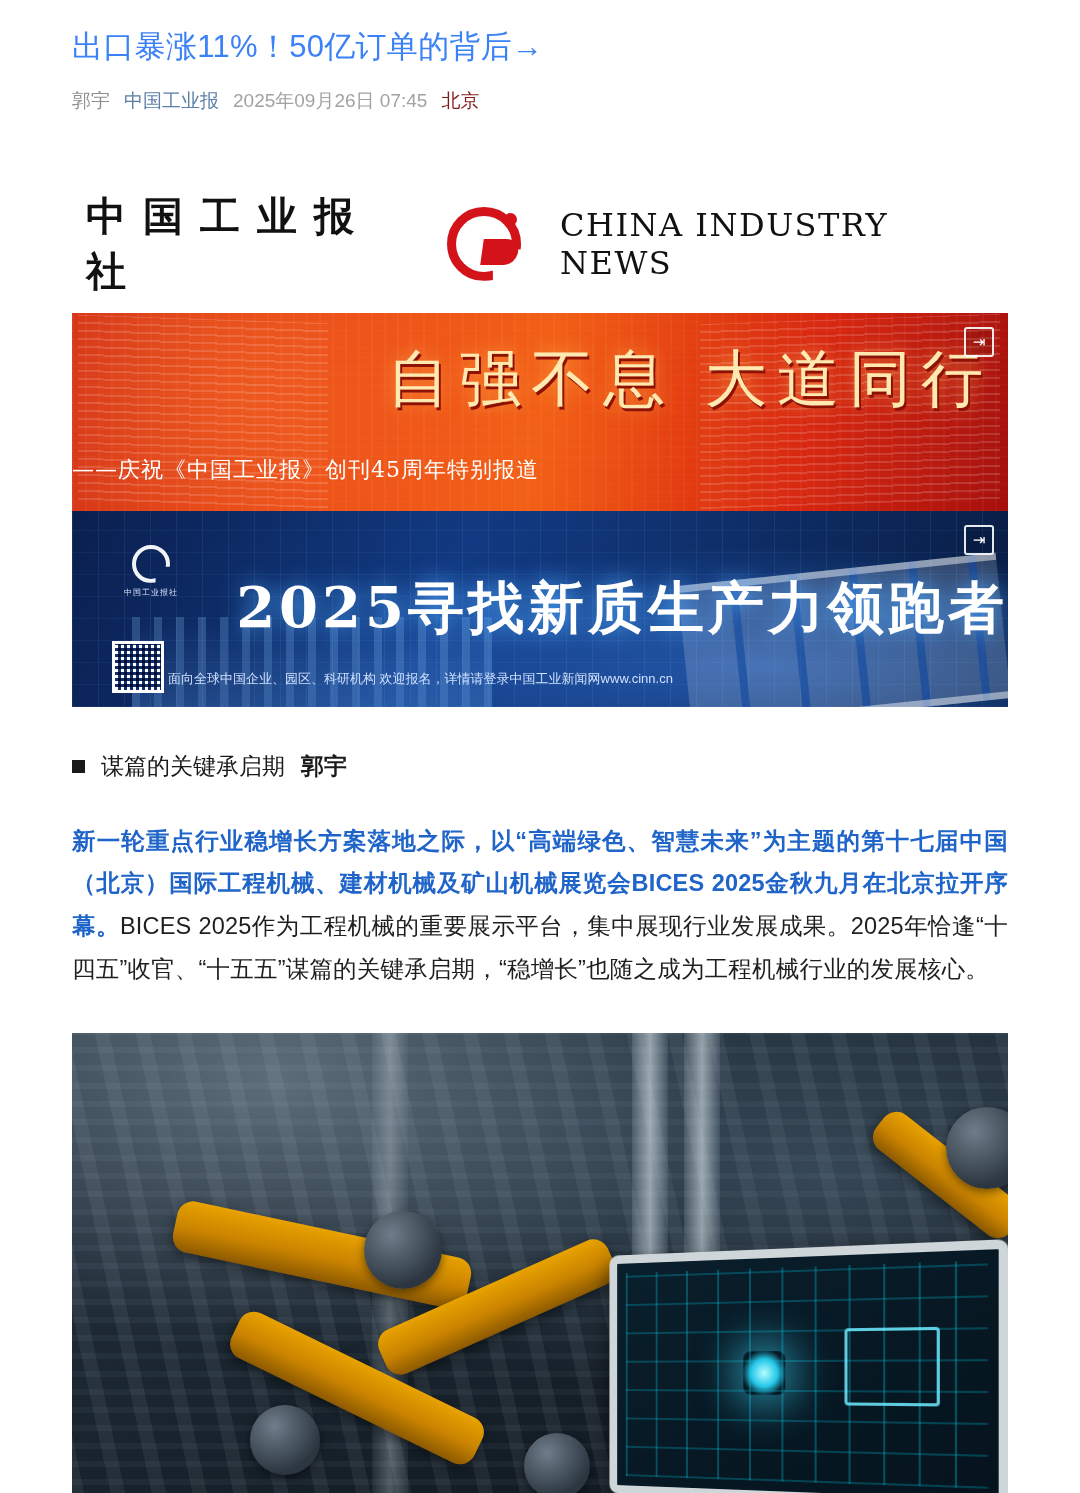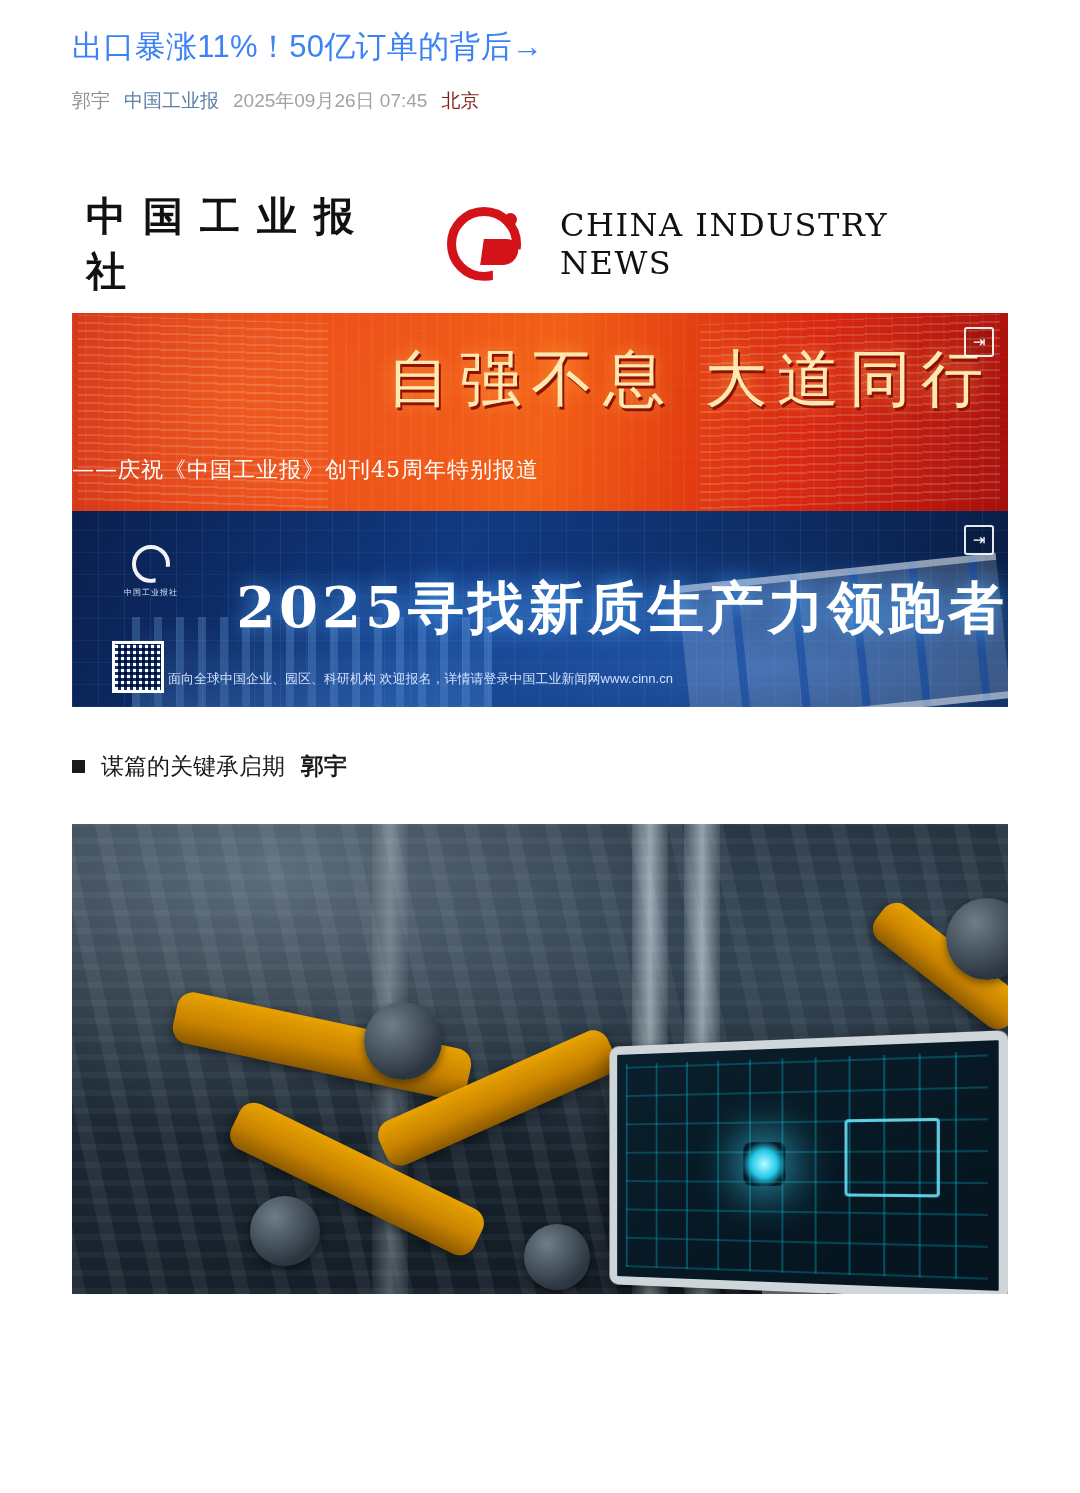--- a/index.html
+++ b/index.html
@@ -444,20 +444,23 @@
       <div class="expand-badge">⇥</div>
     </div>
   </div>
 
   <div class="byline">
     <span class="sq"></span>
     <span>谋篇的关键承启期</span>
     <span class="name">郭宇</span>
   </div>
 
+  <p class="para">
+    <span class="lead">新一轮重点行业稳增长方案落地之际，以“高端绿色、智慧未来”为主题的第十七届中国（北京）国际工程机械、建材机械及矿山机械展览会BICES 2025金秋九月在北京拉开序幕。</span><span>BICES 2025作为工程机械的重要展示平台，集中展现行业发展成果。2025年恰逢“十四五”收官、“十五五”谋篇的关键承启期，“稳增长”也随之成为工程机械行业的发展核心。</span>
+  </p>
 
   <div class="photo-block">
     <span class="machinery"></span>
     <span class="pipe pipe-3"></span>
     <span class="arm arm-a"></span>
     <span class="arm arm-b"></span>
     <span class="arm arm-d"></span>
     <span class="arm arm-c"></span>
     <span class="joint j1"></span>
     <span class="joint j2"></span>

